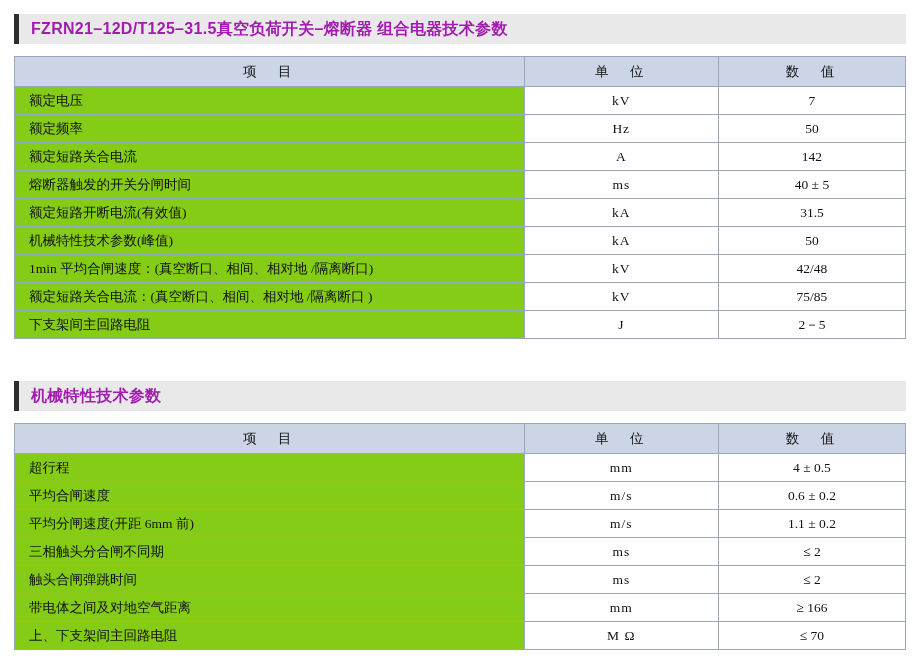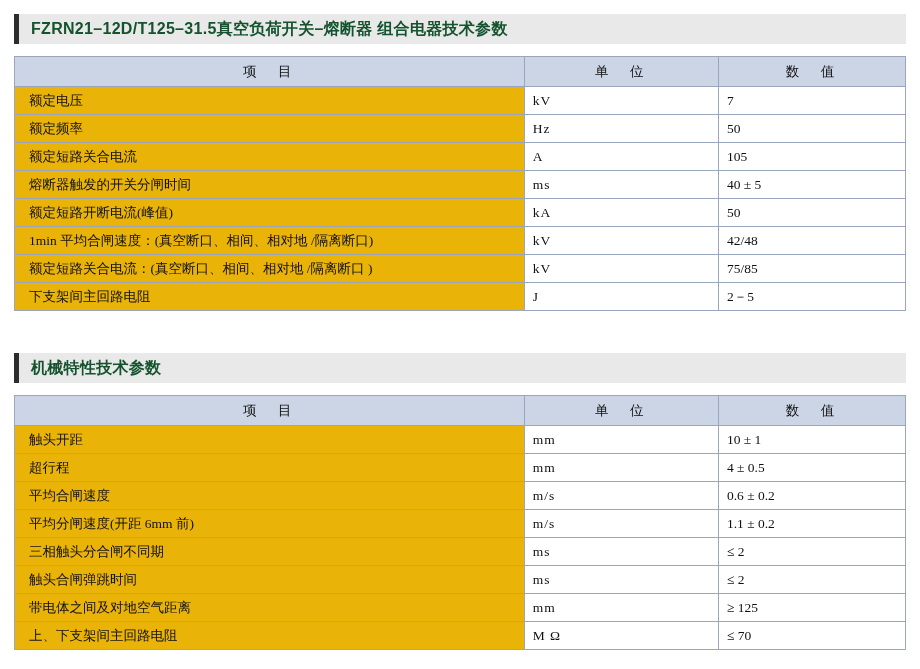--- a/index.html
+++ b/index.html
@@ -30,21 +30,21 @@
     display: flex;
     align-items: center;
     margin-bottom: 12px;
   }
   .section-head .title {
     font-family: "Liberation Sans", "DejaVu Sans", sans-serif;
     font-weight: bold;
     font-size: 16px;
     letter-spacing: 0.3px;
     padding-left: 12px;
-    color: #14532d;
+    color: #a21caf;
     white-space: nowrap;
   }
   .section-head.second {
     margin-top: 42px;
   }
 
   
   table.spec {
     width: 100%;
     border-collapse: collapse;
@@ -67,27 +67,27 @@
     background: #ccd5e6;
     font-weight: normal;
     text-align: center;
     font-size: 13.5px;
     letter-spacing: 4px;
     height: 30px;
   }
   table.spec tbody td.item {
     text-align: left;
     padding-left: 14px;
-    background: #eab308;
+    background: #84cc16;
     white-space: nowrap;
     overflow: hidden;
   }
   table.spec tbody td.unit,
   table.spec tbody td.value {
-    text-align: left;
+    text-align: center;
     background: #ffffff;
     white-space: nowrap;
   }
   table.spec tbody td.unit {
     letter-spacing: 1px;
   }
 </style>
 </head>
 <body>
 
@@ -117,29 +117,34 @@
         <td class="value">7</td>
       </tr>
       <tr>
         <td class="item">额定频率</td>
         <td class="unit">Hz</td>
         <td class="value">50</td>
       </tr>
       <tr>
         <td class="item">额定短路关合电流</td>
         <td class="unit">A</td>
-        <td class="value">105</td>
+        <td class="value">142</td>
       </tr>
       <tr>
         <td class="item">熔断器触发的开关分闸时间</td>
         <td class="unit">ms</td>
         <td class="value">40 ± 5</td>
       </tr>
       <tr>
-        <td class="item">额定短路开断电流(峰值)</td>
+        <td class="item">额定短路开断电流(有效值)</td>
+        <td class="unit">kA</td>
+        <td class="value">31.5</td>
+      </tr>
+      <tr>
+        <td class="item">机械特性技术参数(峰值)</td>
         <td class="unit">kA</td>
         <td class="value">50</td>
       </tr>
       <tr>
         <td class="item">1min 平均合闸速度：(真空断口、相间、相对地 /隔离断口)</td>
         <td class="unit">kV</td>
         <td class="value">42/48</td>
       </tr>
       <tr>
         <td class="item">额定短路关合电流：(真空断口、相间、相对地 /隔离断口 )</td>
@@ -166,25 +171,20 @@
       </colgroup>
     <thead>
       <tr>
         <th>项　目</th>
         <th>单　位</th>
         <th>数　值</th>
       </tr>
     </thead>
     <tbody>
       <tr>
-        <td class="item">触头开距</td>
-        <td class="unit">mm</td>
-        <td class="value">10 ± 1</td>
-      </tr>
-      <tr>
         <td class="item">超行程</td>
         <td class="unit">mm</td>
         <td class="value">4 ± 0.5</td>
       </tr>
       <tr>
         <td class="item">平均合闸速度</td>
         <td class="unit">m/s</td>
         <td class="value">0.6 ± 0.2</td>
       </tr>
       <tr>
@@ -198,21 +198,21 @@
         <td class="value">≤ 2</td>
       </tr>
       <tr>
         <td class="item">触头合闸弹跳时间</td>
         <td class="unit">ms</td>
         <td class="value">≤ 2</td>
       </tr>
       <tr>
         <td class="item">带电体之间及对地空气距离</td>
         <td class="unit">mm</td>
-        <td class="value">≥ 125</td>
+        <td class="value">≥ 166</td>
       </tr>
       <tr>
         <td class="item">上、下支架间主回路电阻</td>
         <td class="unit">M Ω</td>
         <td class="value">≤ 70</td>
       </tr>
     </tbody>
   </table>
 
 </div>

